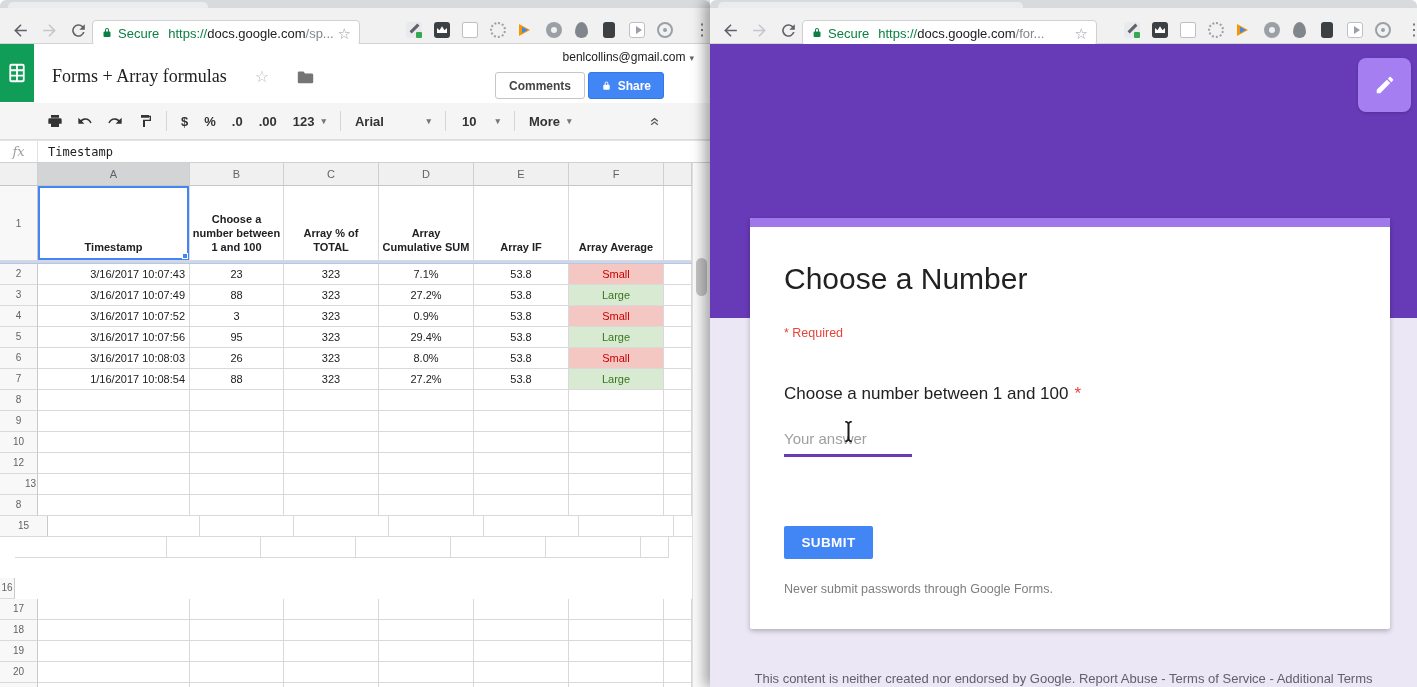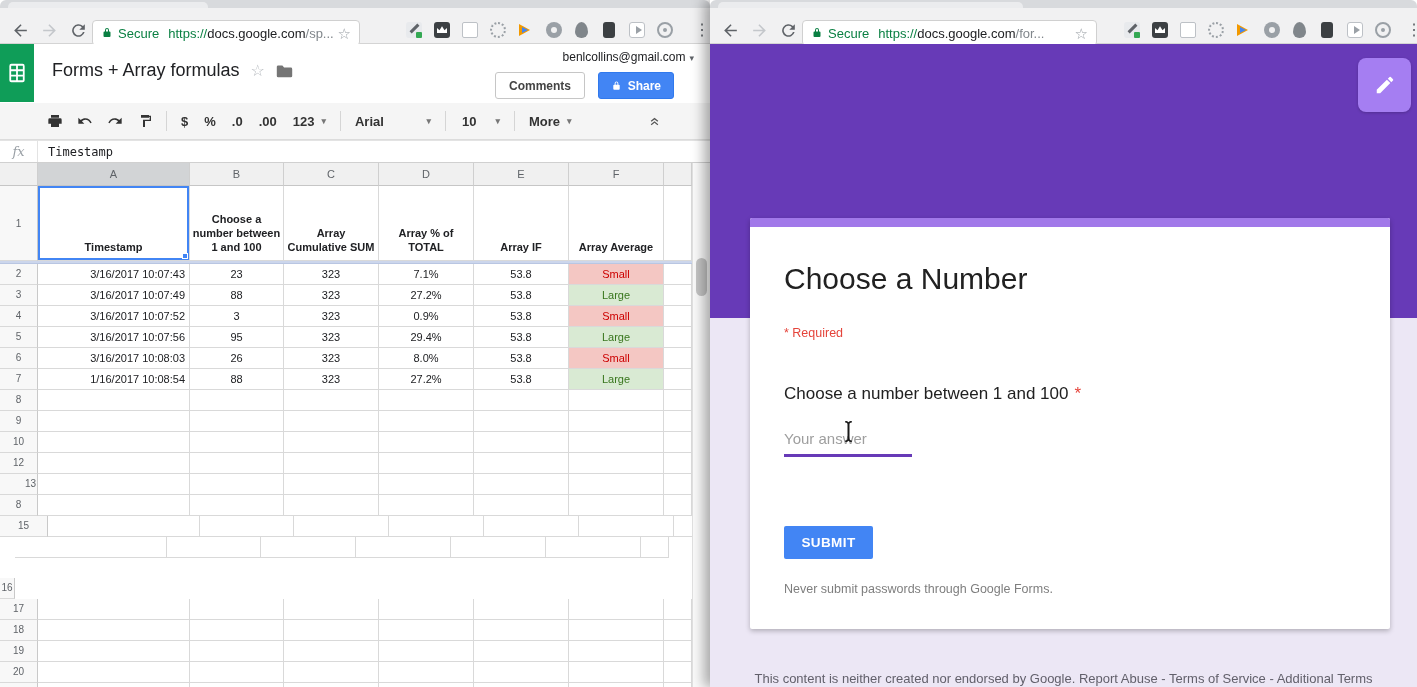--- a/index.html
+++ b/index.html
@@ -51,32 +51,32 @@
      border-top:4px solid transparent; border-bottom:4px solid transparent; border-left:6px solid #9aa0a6; }
   .ext-target { border:2px solid #9aa0a6; border-radius:50%; }
   .ext-target::after { content:""; position:absolute; left:4px; top:4px; width:4px; height:4px;
      background:#9aa0a6; border-radius:50%; }
   .dots { position:absolute; top:12px; font-size:16px; color:#5f6368; letter-spacing:0; cursor:pointer; }
 
   
   .appheader { position:absolute; top:44px; left:0; right:0; height:59px; background:#fff; }
   .sheets-logo { position:absolute; left:0; top:0; width:34px; height:58px; background:#0f9d58;
     display:flex; align-items:center; justify-content:center; }
-  .doc-title { position:absolute; left:52px; top:16px; font-size:18px; color:#202124;
-    display:flex; align-items:center; gap:11px; }
+  .doc-title { position:absolute; left:52px; top:22px; font-size:18px; color:#202124;
+    display:flex; align-items:center; gap:28px;font-family:Liberation Serif, serif; }
   .doc-title .star { color:#b6babf; font-size:16px; }
   .account { position:absolute; right:16px; top:6px; font-size:12px; color:#202124; cursor:pointer; }
   .account .caret { font-size:9px; color:#5f6368; margin-left:4px; }
   .menubar { position:absolute; left:52px; top:76px; display:flex; gap:19px; font-size:13px; color:#202124; }
   .menubar span { cursor:pointer; }
   .frag { position:absolute; top:83px; font-size:13px; color:#7a7a7a; }
   .btn-comments { position:absolute; right:125px; top:28px; height:27px; padding:0 13px; background:#fff;
     border:1px solid #c6c6c6; border-radius:3px; font-size:12px; font-weight:bold; color:#444;
     display:flex; align-items:center; cursor:pointer; }
-  .btn-share { position:absolute; right:36px; top:28px; height:27px; padding:0 12px;
+  .btn-share { position:absolute; right:46px; top:28px; height:27px; padding:0 12px;
     background:var(--blue); border:1px solid #3079ed; border-radius:3px; font-size:12px; font-weight:bold;
     color:#fff; display:flex; align-items:center; gap:6px; cursor:pointer; }
 
   
   .toolbar { position:absolute; top:103px; left:0; right:0; height:37px; background:#f5f5f5;
     border-bottom:1px solid #dcdcdc; display:flex; align-items:center; font-size:13px; font-weight:bold; color:#333; }
   .toolbar .ic { width:30px; text-align:center; cursor:pointer; flex:none; }
   .toolbar .ic svg { width:16px; height:16px; vertical-align:middle; }
   .tsep { width:1px; height:20px; background:#d5d5d5; margin:0 6px; flex:none; }
   .tbtn { padding:0 8px; cursor:pointer; flex:none; }
@@ -308,24 +308,24 @@
         <div class="gc hcell a1" style="width: 152px;">
           <span>Timestamp</span>
           <div class="selbox">
             <div class="handle"></div>
           </div>
         </div>
         <div class="gc hcell" style="width: 94px;">
           <span>Choose a number between 1 and 100</span>
         </div>
         <div class="gc hcell" style="width: 95px;">
-          <span>Array Cumulative SUM</span>
+          <span>Array % of TOTAL</span>
         </div>
         <div class="gc hcell" style="width: 95px;">
-          <span>Array % of TOTAL</span>
+          <span>Array Cumulative SUM</span>
         </div>
         <div class="gc hcell" style="width: 95px;">
           <span>Array IF</span>
         </div>
         <div class="gc hcell" style="width: 95px;">
           <span>Array Average</span>
         </div>
         <div class="gc" style="width: 28px;"></div>
       </div>
       <div class="frozen"></div>

